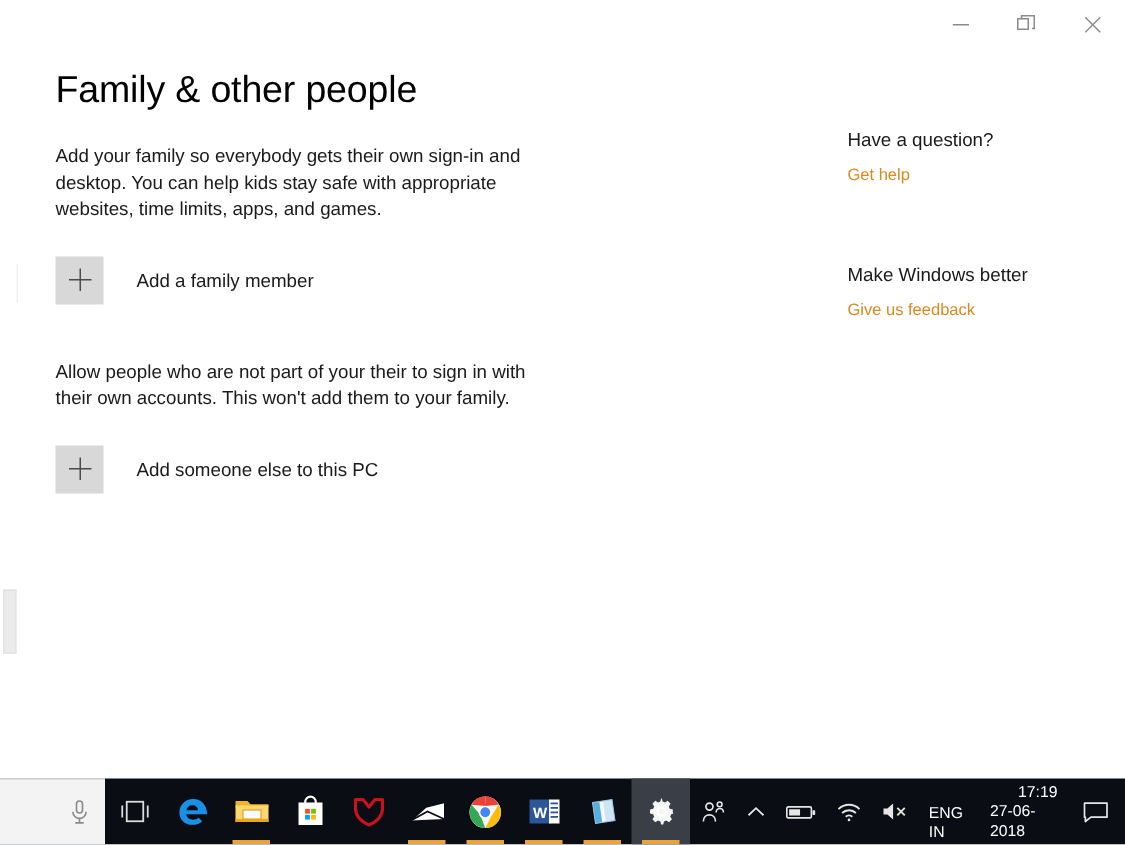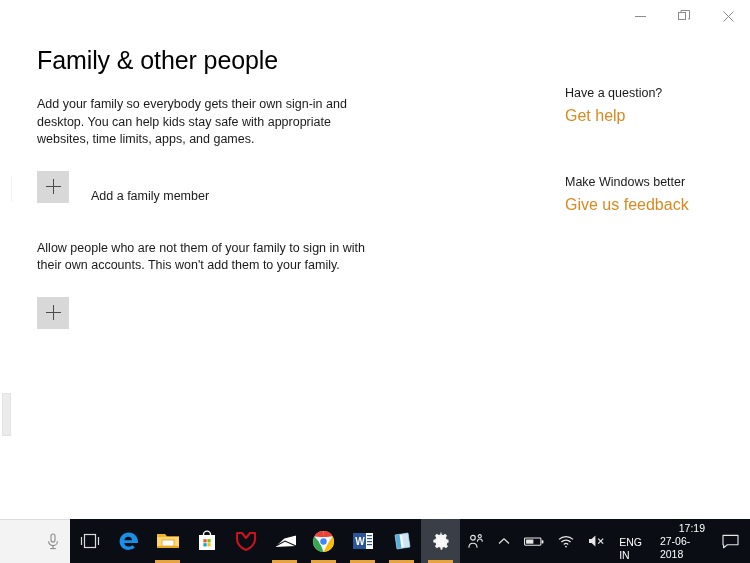--- a/index.html
+++ b/index.html
@@ -104,21 +104,21 @@
     font-size: 12.5px;
     line-height: 17.5px;
     color: #1a1a1a;
     margin: 0;
     max-width: 336px;
   }
 
   
   .add-row {
     display: flex;
-    align-items: flex-end;
+    align-items: center;
     margin-top: 22px;
     width: fit-content;
     cursor: default;
   }
   .plus-box {
     width: 32px;
     height: 32px;
     background: #d8d8d8;
     display: flex;
     align-items: center;
@@ -146,21 +146,21 @@
   }
   .add-label {
     margin-left: 22px;
     font-size: 12.5px;
     color: #1a1a1a;
     white-space: nowrap;
   }
 
   .link {
     display: inline-block;
-    font-size: 16px;
+    font-size: 11px;
     line-height: 17px;
     color: #d9891f;
     text-decoration: none;
     cursor: default;
   }
 
   .block-learnmore { margin-top: 16px; }
 
   .section-gap { height: 37px; }
 
@@ -309,26 +309,27 @@
     <div class="add-row">
       <div class="plus-box">
         <span class="plus-glyph"></span>
       </div>
       <span class="add-label">Add a family member</span>
     </div>
 
 
     <div class="section-gap"></div>
 
-    <p class="body-text">Allow people who are not them of your family to sign in with their own accounts. This won't add them to your family.</p>
+    <p class="body-text">Allow people who are not part of your their to sign in with their own accounts. This won't add them to your family.</p>
 
     <div class="add-row">
       <div class="plus-box">
         <span class="plus-glyph"></span>
       </div>
+      <span class="add-label">Add someone else to this PC</span>
     </div>
 
   </div>
 
   <div class="sidebar">
     <div class="side-group">
       <div class="side-head">Have a question?</div>
       <a class="link" href="#">Get help</a>
     </div>
     <div class="side-group">

